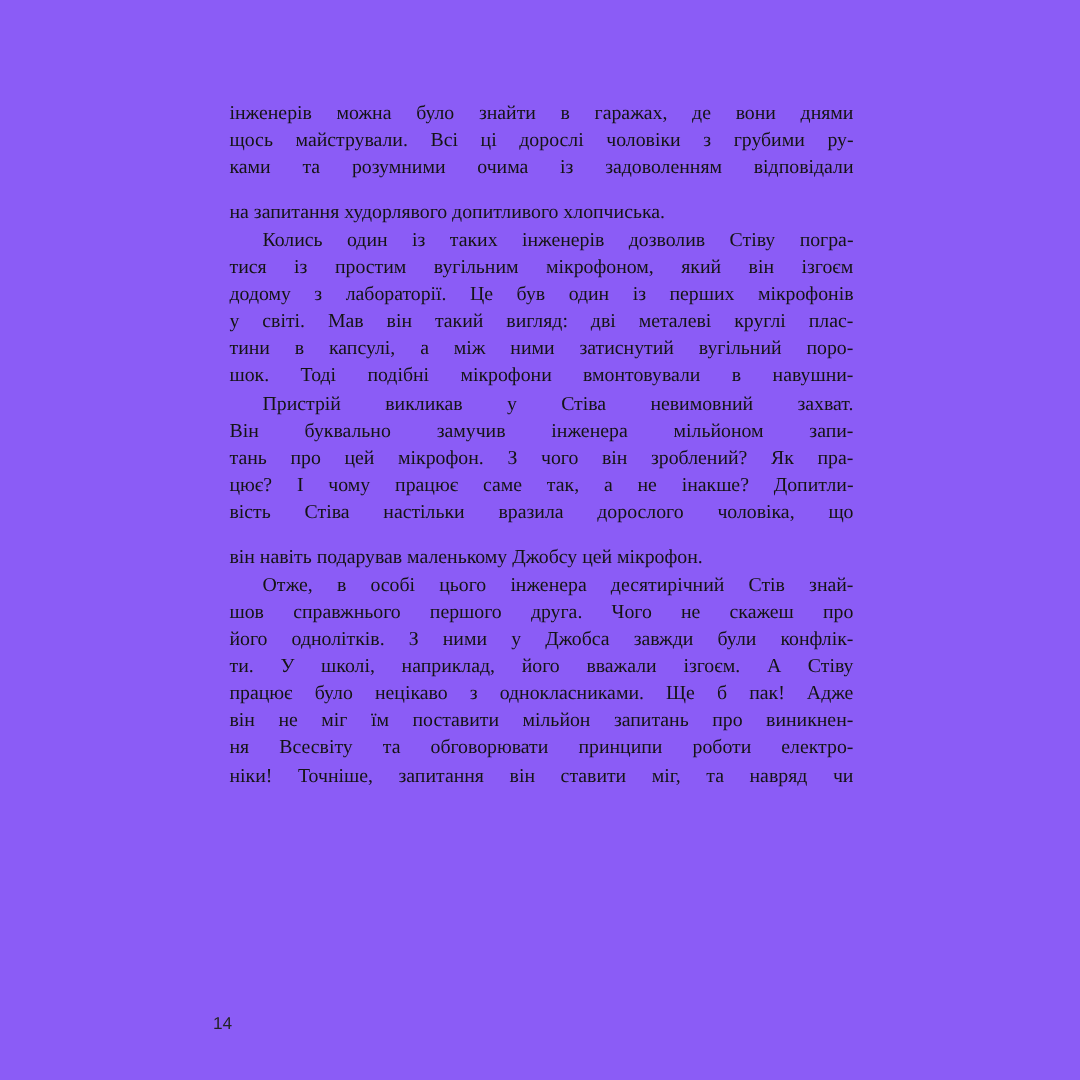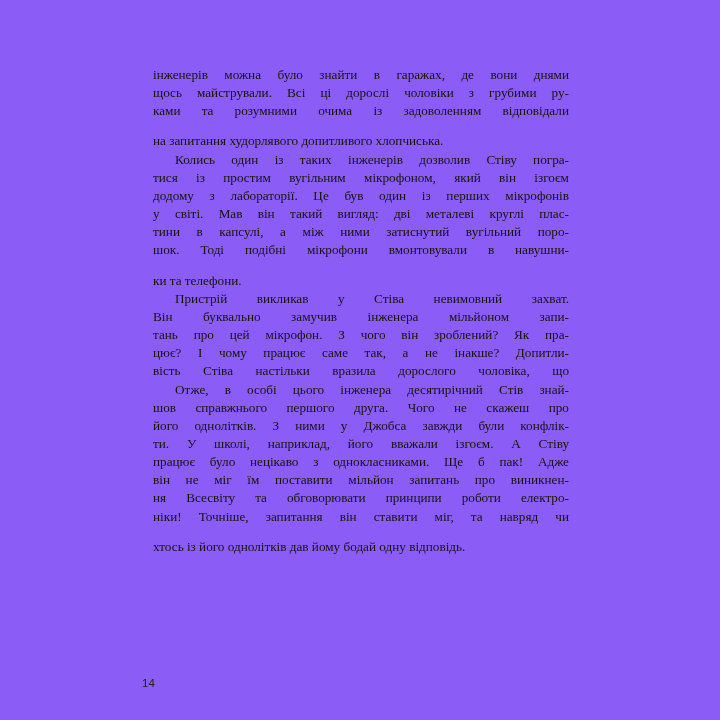--- a/index.html
+++ b/index.html
@@ -166,21 +166,20 @@
         </span>
         <span class="line just">
           <span class="w">шок.</span>
           <span class="w">Тоді</span>
           <span class="w">подібні</span>
           <span class="w">мікрофони</span>
           <span class="w">вмонтовували</span>
           <span class="w">в</span>
           <span class="w">навушни-</span>
         </span>
-        <span class="line last">ки та телефони.</span>
       </p>
     <p class="para">
         <span class="line just indent">
           <span class="w">Пристрій</span>
           <span class="w">викликав</span>
           <span class="w">у</span>
           <span class="w">Стіва</span>
           <span class="w">невимовний</span>
           <span class="w">захват.</span>
         </span>
@@ -218,20 +217,21 @@
         </span>
         <span class="line just">
           <span class="w">вість</span>
           <span class="w">Стіва</span>
           <span class="w">настільки</span>
           <span class="w">вразила</span>
           <span class="w">дорослого</span>
           <span class="w">чоловіка,</span>
           <span class="w">що</span>
         </span>
+        <span class="line last">він навіть подарував маленькому Джобсу цей мікрофон.</span>
       </p>
     <p class="para">
         <span class="line just indent">
           <span class="w">Отже,</span>
           <span class="w">в</span>
           <span class="w">особі</span>
           <span class="w">цього</span>
           <span class="w">інженера</span>
           <span class="w">десятирічний</span>
           <span class="w">Стів</span>
@@ -304,20 +304,19 @@
           <span class="w">ніки!</span>
           <span class="w">Точніше,</span>
           <span class="w">запитання</span>
           <span class="w">він</span>
           <span class="w">ставити</span>
           <span class="w">міг,</span>
           <span class="w">та</span>
           <span class="w">навряд</span>
           <span class="w">чи</span>
         </span>
-        <span class="line last">хтось із його однолітків дав йому бодай одну відповідь.</span>
       </p>
 
   </div>
 
   <div class="page-number">14</div>
 
 </div>
 
 </body></html>

